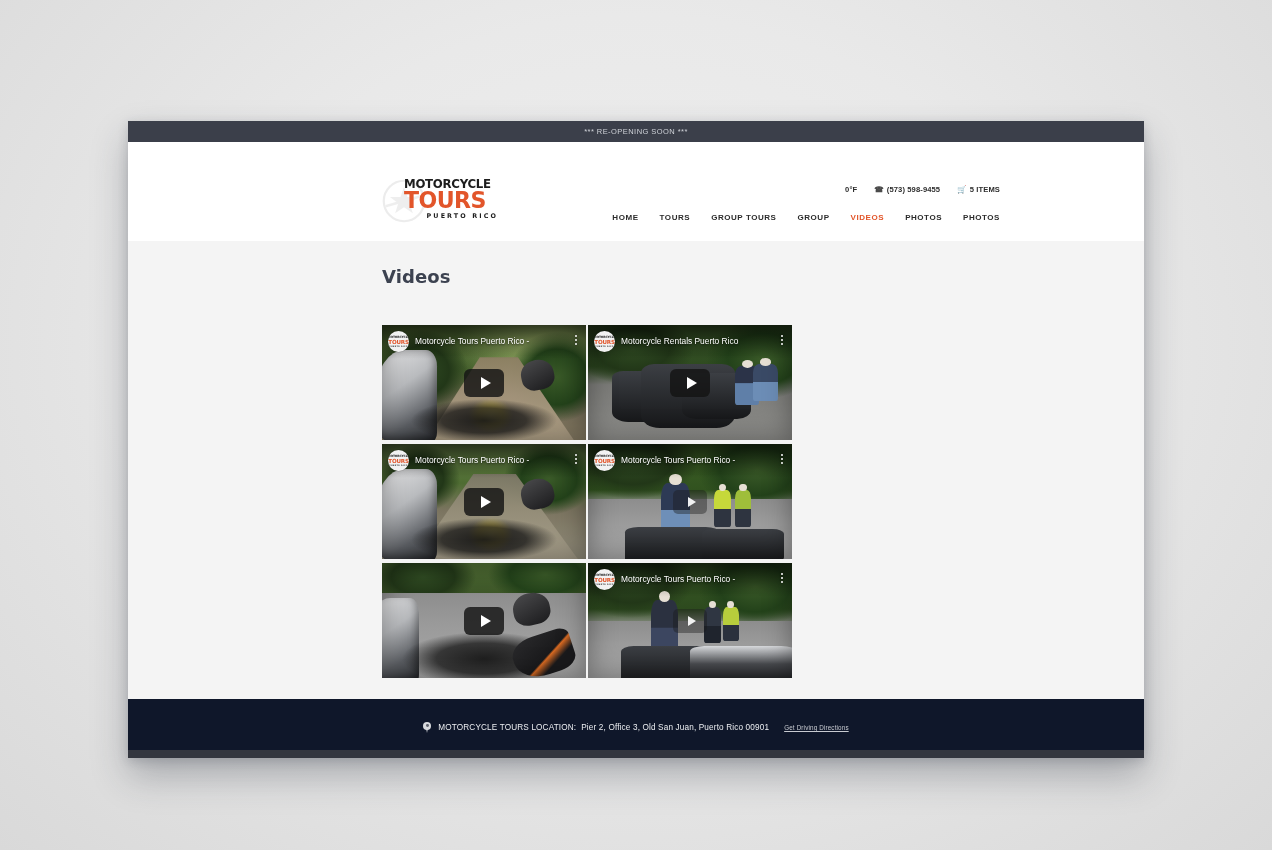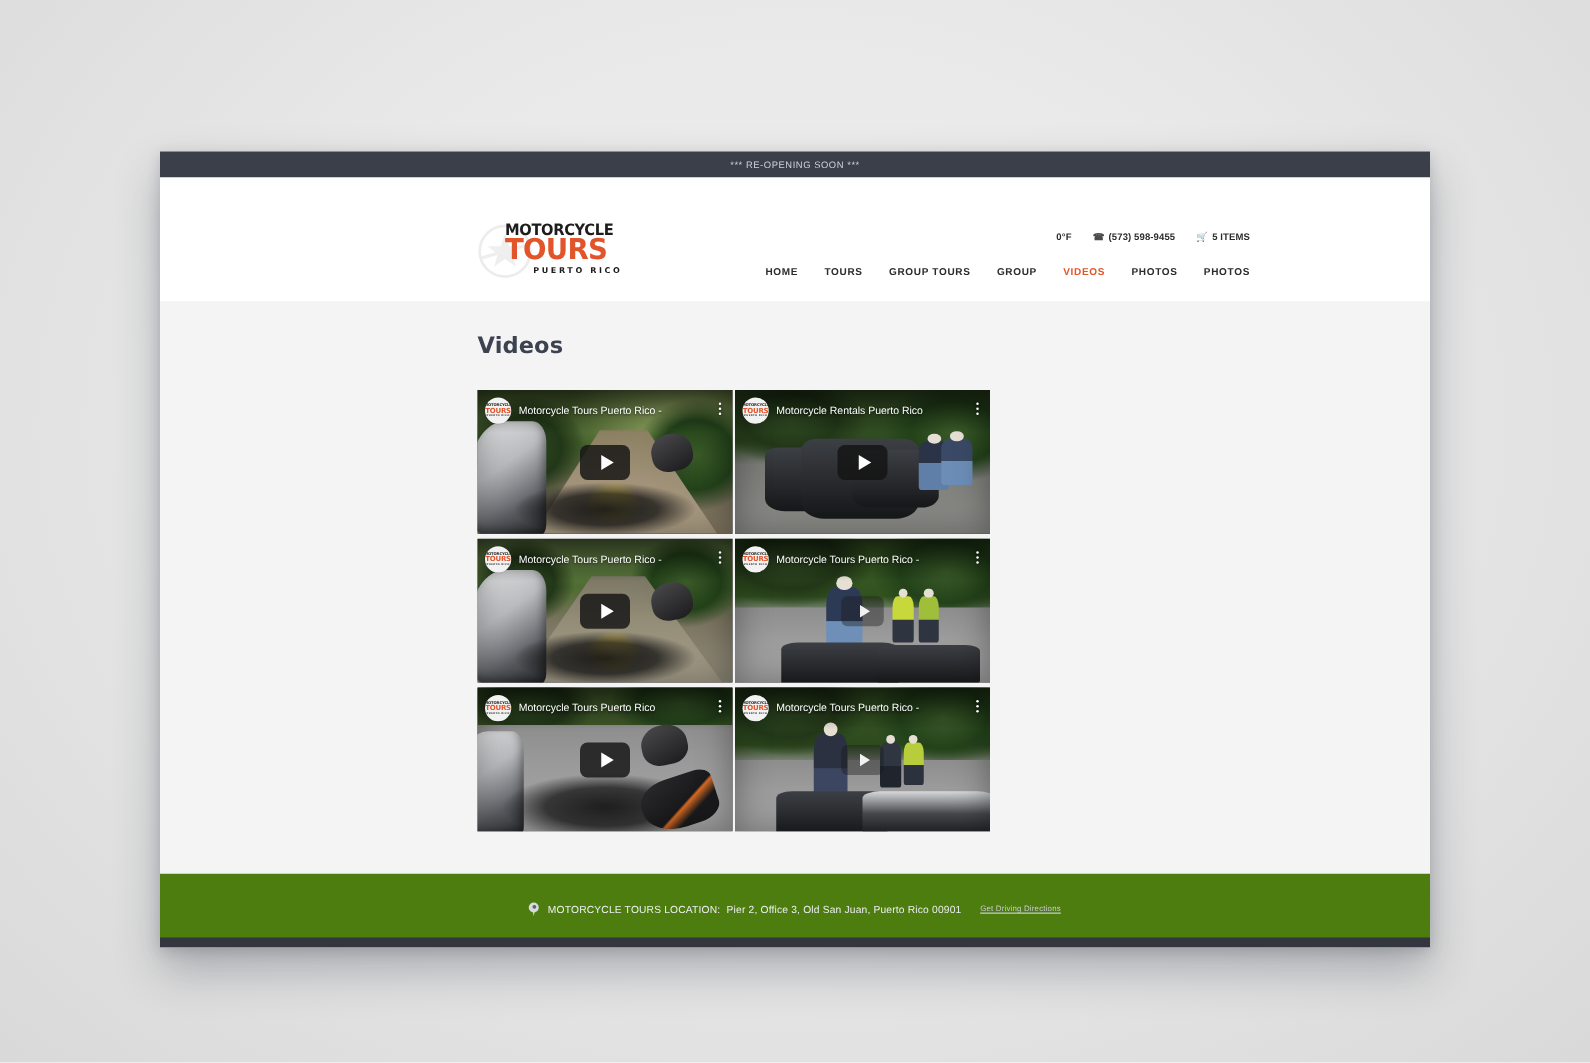--- a/index.html
+++ b/index.html
@@ -148,21 +148,21 @@
     font-size: 18px;
     font-weight: 700;
     color: #3c4250;
     letter-spacing: .1px;
     font-family: "DejaVu Sans", sans-serif;
   }
 
   .video-grid {
     position: absolute;
     left: 254px;
-    top: 71px;
+    top: 84px;
     width: 410px;
     display: flex;
     flex-wrap: wrap;
     gap: 4px 2px;
   }
   .video {
     position: relative;
     width: 204px;
     height: 115px;
     overflow: hidden;
@@ -261,21 +261,21 @@
   .play.ghost .tri {
     border-left-width: 8px;
     border-top-width: 5px;
     border-bottom-width: 5px;
     border-left-color: rgba(255,255,255,.92);
   }
 
   
   .footer {
     height: 59px;
-    background: #4d7c0f;
+    background: #0f172a;
     position: relative;
   }
   .footer-line {
     position: absolute;
     left: 0; right: 0;
     top: 23px;
     display: flex;
     align-items: center;
     justify-content: center;
     gap: 7px;
@@ -591,33 +591,20 @@
           <div class="sky-jungle" style="background:linear-gradient(to bottom,#4e6b33 0%,#3d5628 28%,#8e8e8b 48%,#a0a09c 100%);"></div>
           <div class="foliage-l" style="left:-6%;top:-14%;width:52%;height:52%;"></div>
           <div class="foliage-r" style="right:-8%;top:-16%;width:56%;height:52%;"></div>
           <div class="road-asphalt" style="top:26%;"></div>
           <div class="bike-fairing" style="left:-8%;top:30%;width:26%;height:74%;"></div>
           <div class="mirror" style="right:18%;top:26%;width:18%;height:28%;"></div>
           <div class="handlebar" style="left:10%;bottom:-6%;width:80%;height:46%;"></div>
           <div class="glove"></div>
           <div class="vignette"></div>
         </div>
-        <div class="vid-top">
-          <div class="avatar">
-            <div class="a1">MOTORCYCLE</div>
-              <div class="a2">TOURS</div>
-              <div class="a3">PUERTO RICO</div>
-          </div>
-          <div class="vid-title">Motorcycle Tours Puerto Rico</div>
-          <div class="kebab">
-              <i></i>
-              <i></i>
-              <i></i>
-            </div>
-        </div>
         <div class="play">
             <span class="tri"></span>
           </div>
       </div>
 
       <div class="video">
         <div class="scene">
           <div class="sky-jungle" style="background:linear-gradient(to bottom,#3a5c26 0%,#2d4a1e 40%,#9c9c98 56%,#ababa6 100%);"></div>
           <div class="foliage-l" style="left:-10%;top:-18%;width:62%;height:66%;"></div>
           <div class="foliage-r" style="right:-10%;top:-14%;width:56%;height:70%;"></div>

